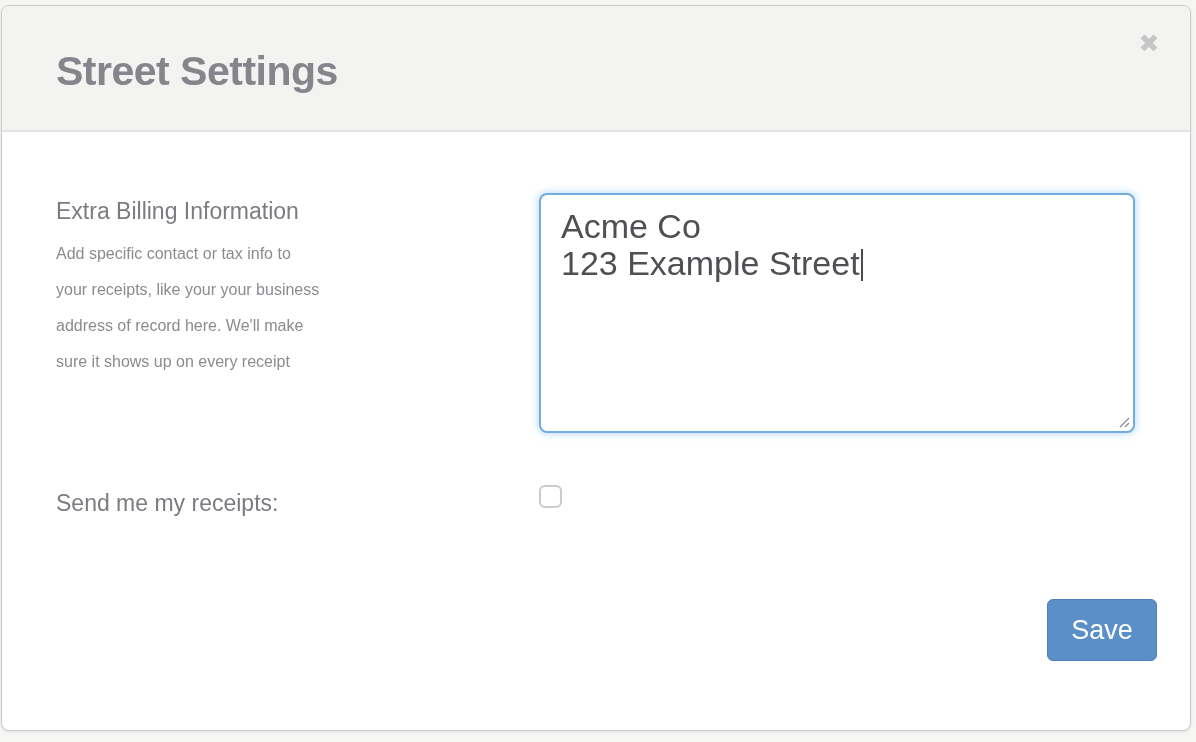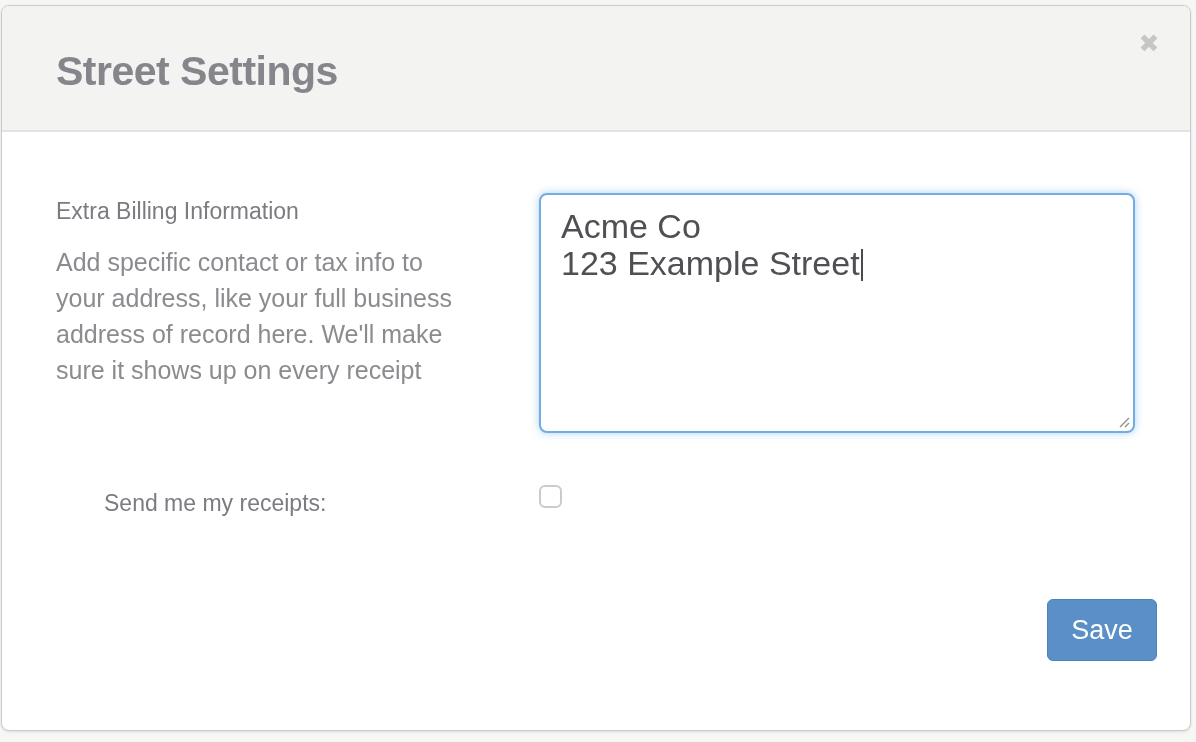--- a/index.html
+++ b/index.html
@@ -57,27 +57,27 @@
   }
   .modal-body { position: relative; }
 
   .section-label {
     position: absolute;
     font-size: 23px;
     font-weight: 400;
     color: var(--label-text, #7b7b81);
   }
   .extra-label { left: 54px; top: 66px; }
-  .send-label  { left: 54px; top: 358px; margin-left: 48px; }
+  .send-label  { left: 54px; top: 358px; }
 
   .description {
     position: absolute;
     left: 54px;
-    top: 112px;
-    font-size: 25px;
+    top: 104px;
+    font-size: 16px;
     line-height: 36px;
     color: var(--body-text, #8b8b90);
     white-space: nowrap;
   }
 
   .textarea-mimic {
     position: absolute;
     left: 537px;
     top: 61px;
     width: 596px;
@@ -147,21 +147,21 @@
       <div class="modal-title">Street Settings</div>
       <div class="modal-close">✖</div>
     </div>
 
     <div class="modal-body">
 
       <div class="section-label extra-label">Extra Billing Information</div>
 
       <div class="description">
         <div>Add specific contact or tax info to</div>
-        <div>your address, like your full business</div>
+        <div>your receipts, like your your business</div>
         <div>address of record here. We'll make</div>
         <div>sure it shows up on every receipt</div>
       </div>
 
       <div class="textarea-mimic">
         <span class="ta-text">Acme Co
 123 Example Street</span><span class="caret"></span>
         <svg class="resize-grip" width="13" height="13" viewBox="0 0 13 13">
           <path d="M3 12 L12 3 M8 12 L12 8" stroke="#909090" stroke-width="1.4" fill="none"></path>
         </svg>

